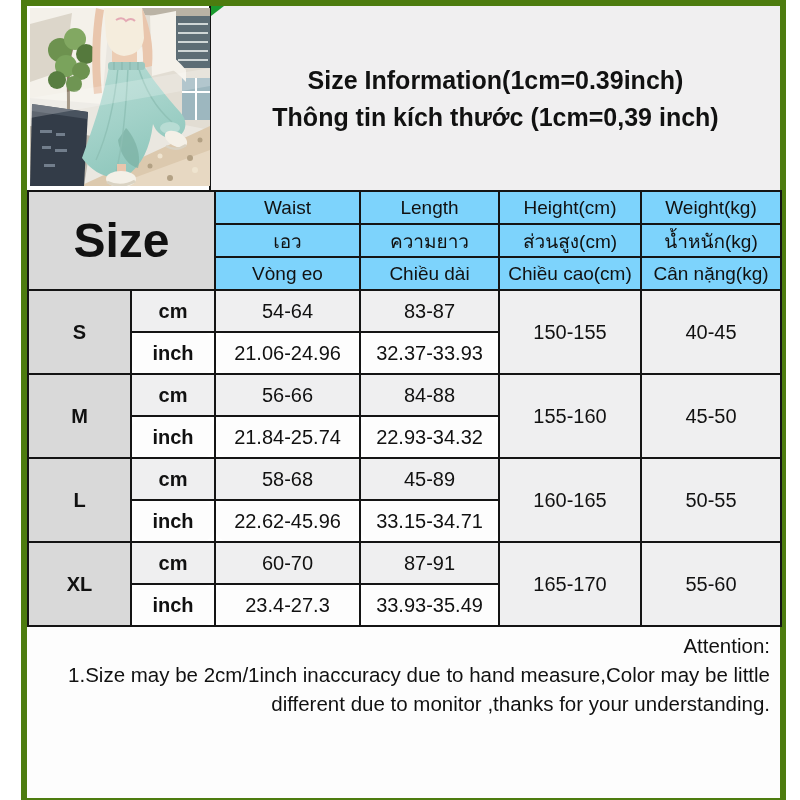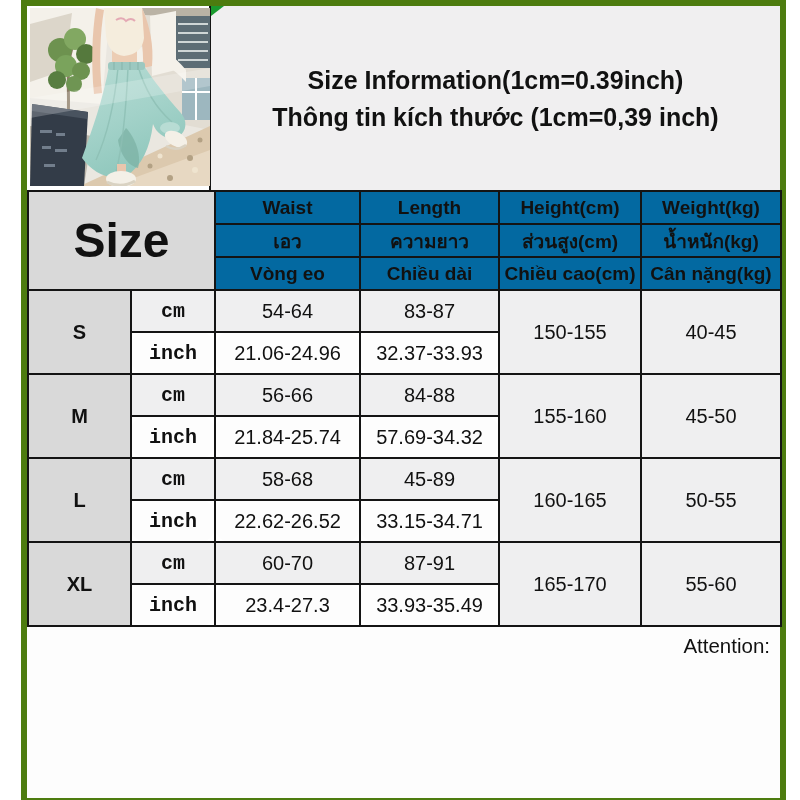--- a/index.html
+++ b/index.html
@@ -28,24 +28,24 @@
   .corner-mark{position:absolute;top:0;left:0;}
   
   table.size-table{
     border-collapse:collapse;table-layout:fixed;width:753px;flex:0 0 auto;
     border-top:2px solid #141414;
   }
   .size-table td,.size-table th{
     border:2px solid #141414;text-align:center;vertical-align:middle;
     padding:0;overflow:hidden;
   }
-  .size-table th{background:#0369a1;font-size:19px;font-weight:bold;height:31px;}
+  .size-table th{background:#7dd3fc;font-size:19px;font-weight:normal;height:31px;}
   td.size-corner{background:#d9d9d9;font-size:48px;font-weight:bold;}
   td.size-label{background:#d9d9d9;font-size:20px;font-weight:bold;}
-  td.unit{font-size:19px;font-weight:bold;font-family:Liberation Mono, monospace;}
+  td.unit{font-size:19px;font-weight:bold;}
   tr.cm-row td{background:#efeff0;height:40px;font-size:20px;}
   tr.inch-row td{background:#fdfdfd;height:40px;font-size:20px;border-radius:15px;}
   tr.cm-row td.size-label{background:#d9d9d9;}
   td.span-cell{background:#efeff0 !important;font-size:20px;margin-top:12px;}
   
   .attention{
     flex:1;background:#fdfdfd;padding:4px 10px 0 8px;
     font-size:20.5px;line-height:29px;text-align:right;
   }
 </style>
@@ -215,34 +215,34 @@
         <td class="size-label" rowspan="2">M</td>
         <td class="unit">cm</td>
         <td>56-66</td>
         <td>84-88</td>
         <td class="span-cell" rowspan="2">155-160</td>
         <td class="span-cell" rowspan="2">45-50</td>
       </tr>
       <tr class="inch-row">
         <td class="unit">inch</td>
         <td>21.84-25.74</td>
-        <td>57.69-34.32</td>
+        <td>22.93-34.32</td>
       </tr>
 
       <tr class="cm-row">
         <td class="size-label" rowspan="2">L</td>
         <td class="unit">cm</td>
         <td>58-68</td>
         <td>45-89</td>
         <td class="span-cell" rowspan="2">160-165</td>
         <td class="span-cell" rowspan="2">50-55</td>
       </tr>
       <tr class="inch-row">
         <td class="unit">inch</td>
-        <td>22.62-26.52</td>
+        <td>22.62-45.96</td>
         <td>33.15-34.71</td>
       </tr>
 
       <tr class="cm-row">
         <td class="size-label" rowspan="2">XL</td>
         <td class="unit">cm</td>
         <td>60-70</td>
         <td>87-91</td>
         <td class="span-cell" rowspan="2">165-170</td>
         <td class="span-cell" rowspan="2">55-60</td>
@@ -250,15 +250,16 @@
       <tr class="inch-row">
         <td class="unit">inch</td>
         <td>23.4-27.3</td>
         <td>33.93-35.49</td>
       </tr>
     </tbody>
   </table>
 
   <div class="attention">
     <div>Attention:</div>
+    <div>1.Size may be 2cm/1inch inaccuracy due to hand measure,Color may be little different due to monitor ,thanks for your understanding.</div>
   </div>
 
 </div>
 
 </body></html>

